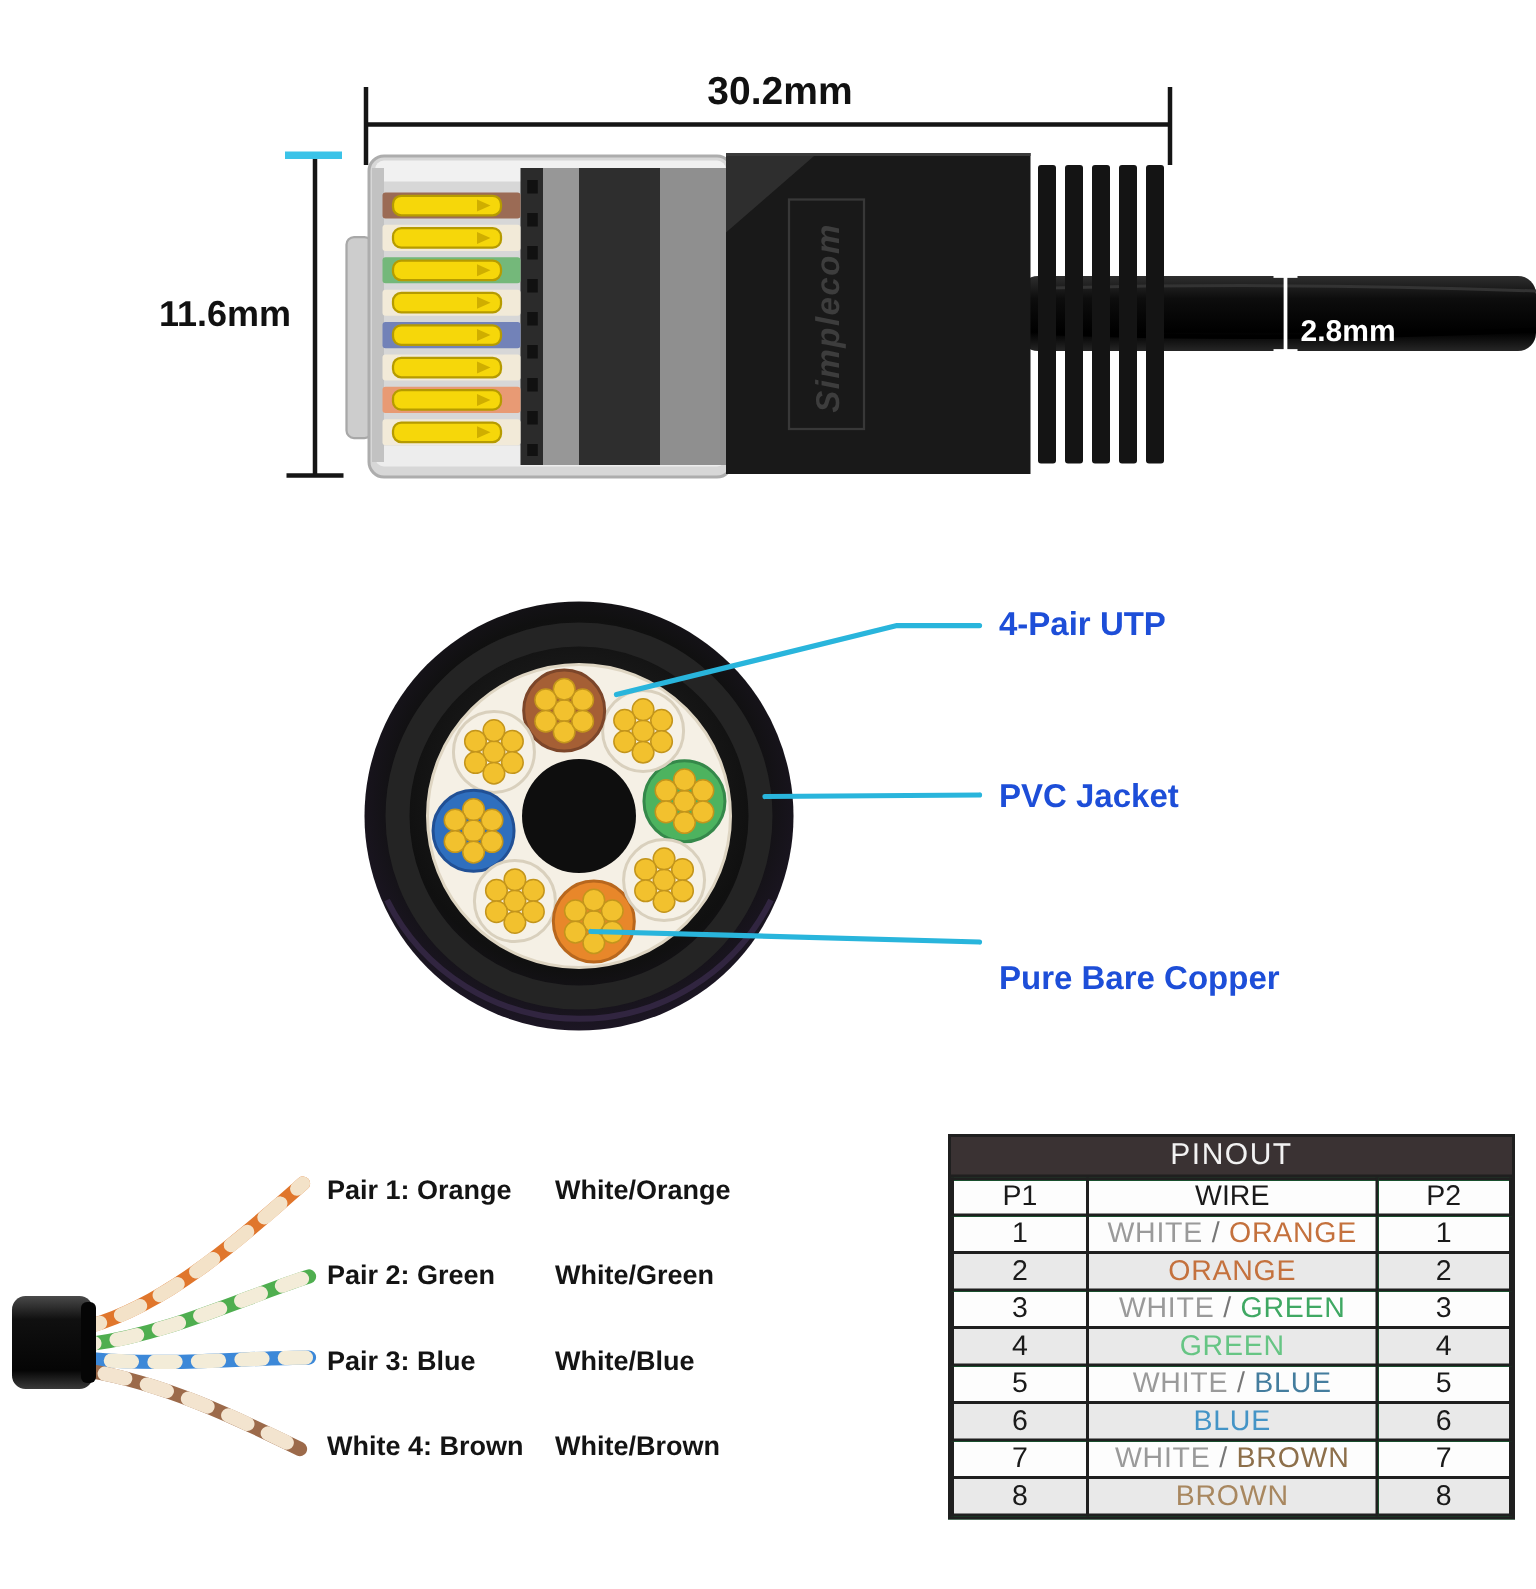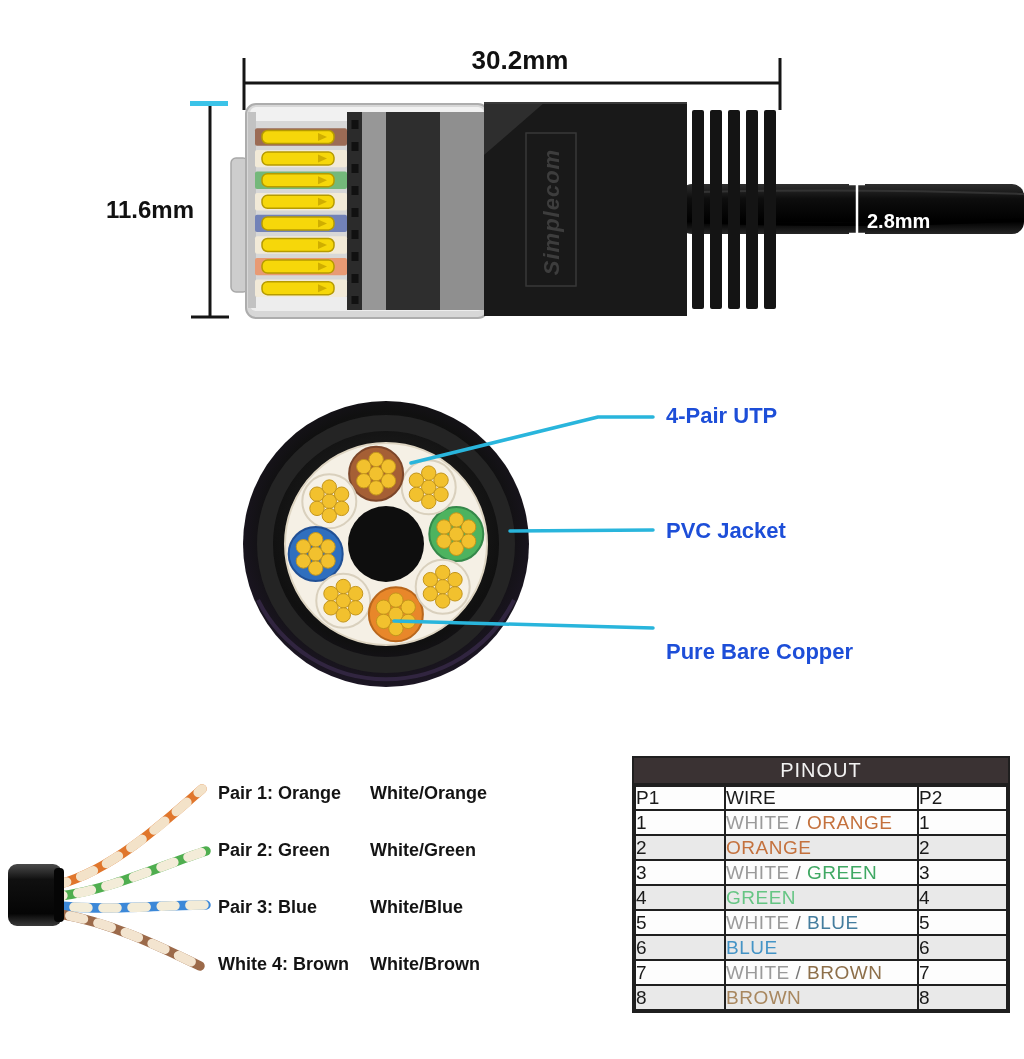--- a/index.html
+++ b/index.html
@@ -31,21 +31,21 @@
   .pinout{
     left:632px;top:756px;width:378px;border:2px solid #1f1f1f;
     box-sizing:border-box;background:#15803d;
   }
   .pinout-title{
     height:25px;line-height:25px;background:#3a3233;color:#f2f2f2;text-align:center;
     font-size:20px;letter-spacing:1px;border-bottom:2px solid #1f1f1f;
   }
   .pinout table{border-collapse:collapse;width:100%;table-layout:fixed;}
   .pinout th,.pinout td{
-    border:2px solid #1f1f1f;text-align:left;padding:0;color:#1a1a1a;
+    border:2px solid #1f1f1f;text-align:center;padding:0;color:#1a1a1a;
     font-weight:normal;overflow:hidden;white-space:nowrap;
   }
   .pinout th{height:20px;font-size:19px;background:#fdfdfd;}
   .pinout td{height:23px;font-size:19px;background:#fdfdfd;}
   .pinout tr.even td{background:#e9e9e9;}
   .pinout td.wirecell{letter-spacing:.5px;}
 </style>
 </head>
 <body>
 

